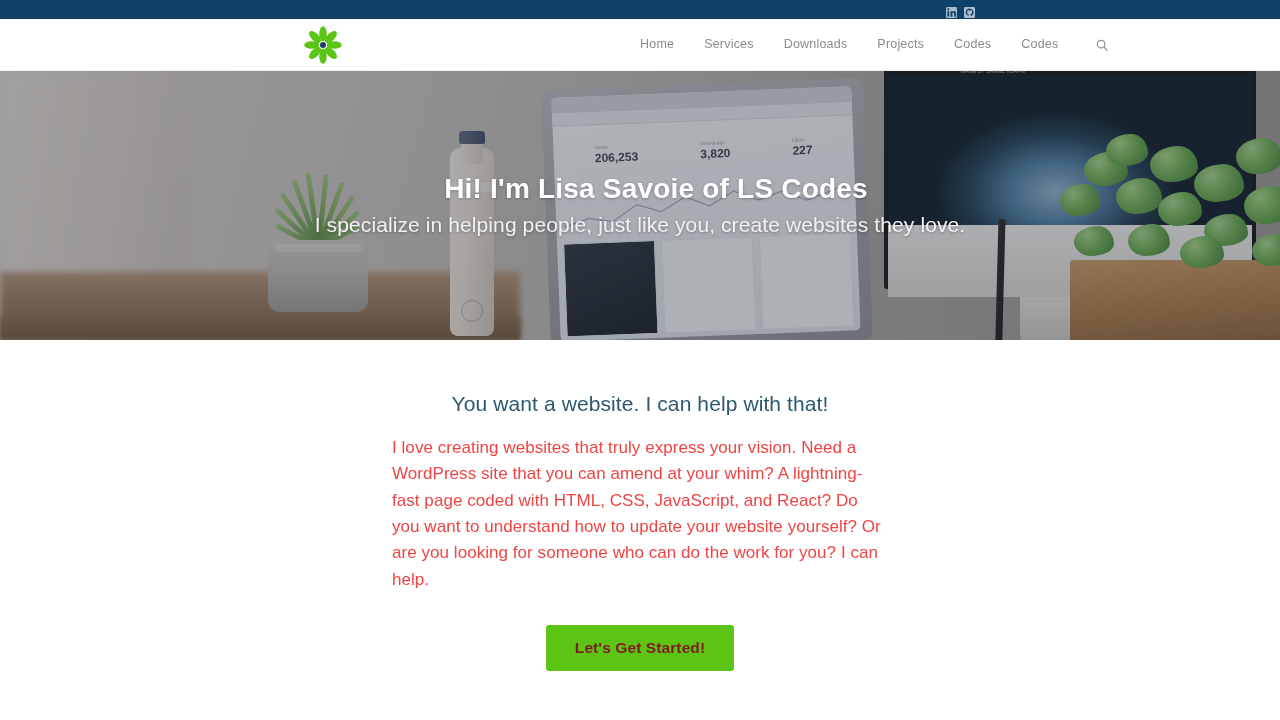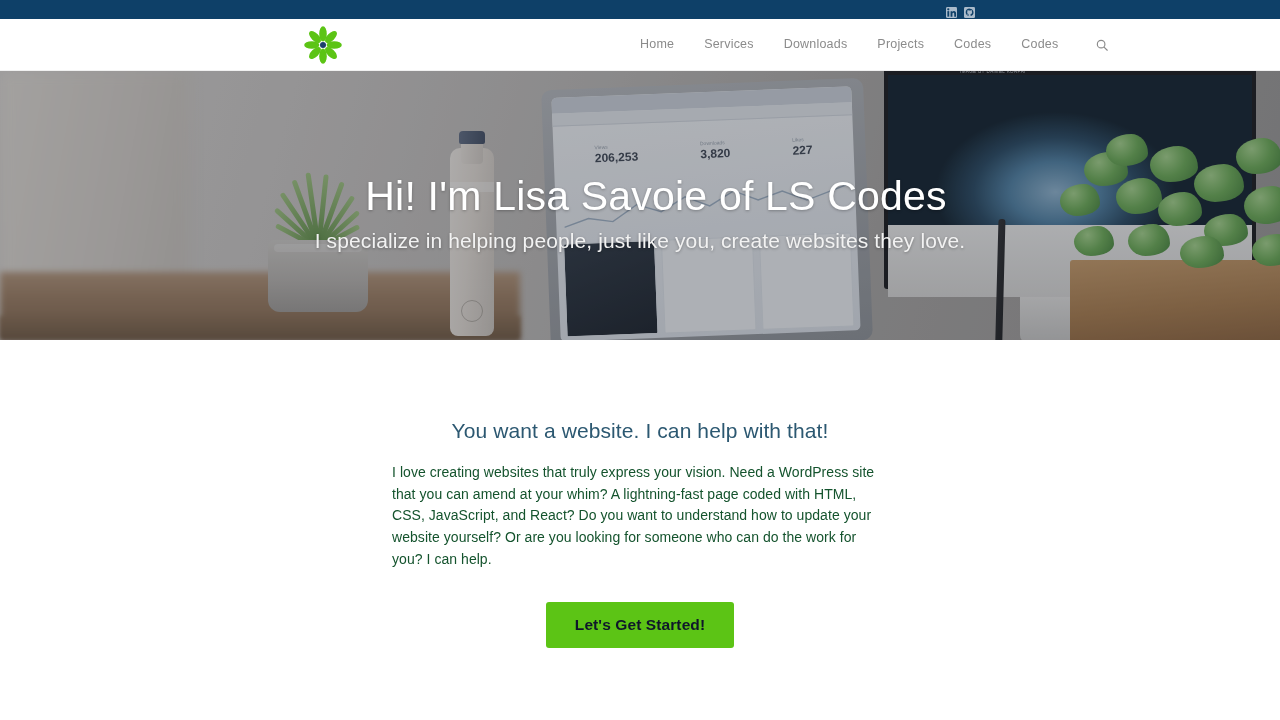--- a/index.html
+++ b/index.html
@@ -244,61 +244,61 @@
   .hero-overlay {
     position: absolute; inset: 0;
     background: rgba(42,46,56,.34);
   }
   .hero-text {
     position: absolute; left: 0; right: 0; top: 102px;
     text-align: center;
     color: #ffffff;
   }
   .hero-title {
-    font-size: 41px;
-    font-weight: normal;
+    font-size: 28px;
+    font-weight: bold;
     letter-spacing: .2px;
     line-height: 1.16;
     text-shadow: 0 1px 3px rgba(0,0,0,.28);
     margin-left: 32px;
   }
   .hero-sub {
     margin-top: 8px;
     font-size: 21px;
     font-weight: normal;
     color: #f2f2f2;
     letter-spacing: .1px;
     text-shadow: 0 1px 3px rgba(0,0,0,.3);
   }
 
   
   .main {
     background: #ffffff;
-    padding-top: 79px;
+    padding-top: 52px;
   }
   .section-heading {
     text-align: center;
     font-size: 21px;
     font-weight: normal;
     color: #2c5871;
     letter-spacing: .1px;
   }
   .intro-copy {
     width: 496px;
     margin: 19px auto 12px;
-    font-size: 14px;
+    font-size: 17px;
     line-height: 1.55;
-    color: #14532d;
+    color: #ef4444;
     letter-spacing: .05px;
   }
   .cta-wrap { text-align: center; margin-top: 32px; }
   .cta-btn {
     display: inline-block;
     background: #5cc415;
-    color: #0f172a;
+    color: #7f1d1d;
     font-size: 15.5px;
     font-weight: bold;
     padding: 14px 29px;
     border: none;
     border-radius: 3px;
     cursor: pointer;
     font-family: "Liberation Sans", sans-serif;
     letter-spacing: .1px;
   }
 </style>

